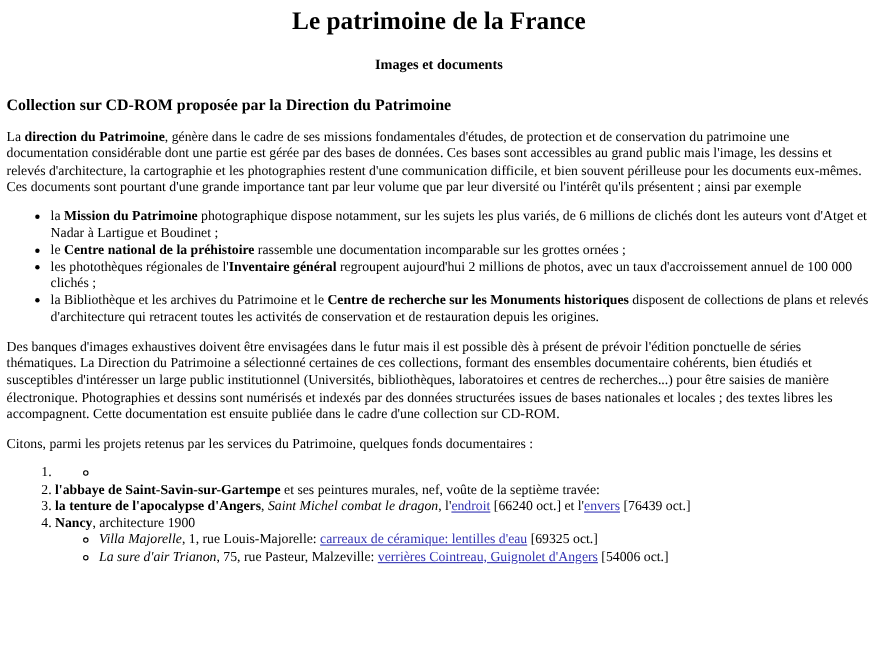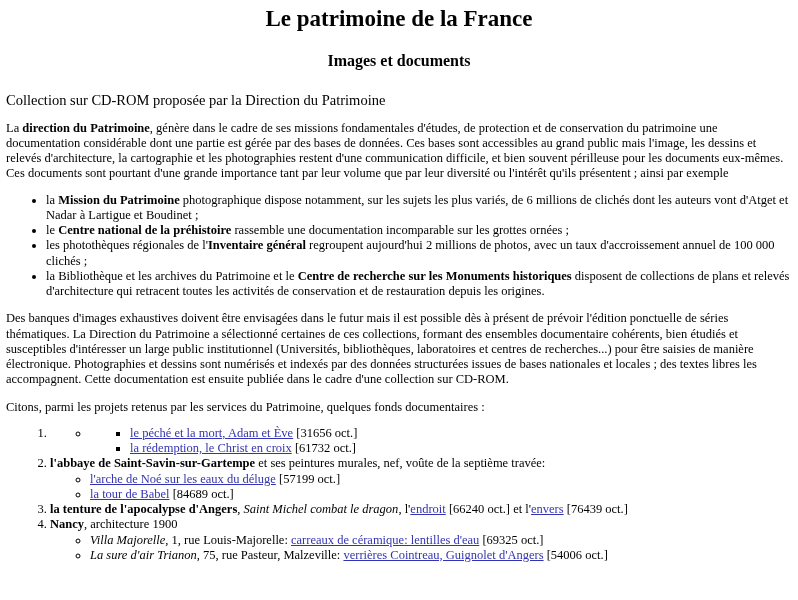--- a/index.html
+++ b/index.html
@@ -19,29 +19,29 @@
     box-sizing: border-box;
   }
   h1 {
     font-size: 23px;
     font-weight: bold;
     text-align: center;
     margin: 6px 0 0 0;
     line-height: 1.15;
   }
   h2 {
-    font-size: 16px;
+    font-size: 13px;
     font-weight: bold;
     text-align: center;
     margin: 20px 0 0 0;
     line-height: 1.15;
   }
   h3 {
     font-size: 14.5px;
-    font-weight: normal;
+    font-weight: bold;
     text-align: left;
     margin: 21px 0 0 0;
     line-height: 1.15;
   }
   p {
     margin: 12px 0 0 0;
     text-align: left;
   }
   ul.top-bullets {
     margin: 11px 0 0 0;
@@ -99,34 +99,26 @@
 
 <p>Des banques d'images exhaustives doivent être envisagées dans le futur mais il est possible dès à présent de prévoir l'édition ponctuelle de séries thématiques. La Direction du Patrimoine a sélectionné certaines de ces collections, formant des ensembles documentaire cohérents, bien étudiés et susceptibles d'intéresser un large public institutionnel (Universités, bibliothèques, laboratoires et centres de recherches...) pour être saisies de manière électronique. Photographies et dessins sont numérisés et indexés par des données structurées issues de bases nationales et locales ; des textes libres les accompagnent. Cette documentation est ensuite publiée dans le cadre d'une collection sur CD-ROM.</p>
 
 <p>Citons, parmi les projets retenus par les services du Patrimoine, quelques fonds documentaires :</p>
 
 <ol class="fonds">
 
   <li>
     <ul class="lvl2">
       <li>
-        <ul class="lvl3">
-          <li><a>le péché et la mort, Adam et Ève</a> <span>[31656 oct.]</span></li>
-          <li><a>la rédemption, le Christ en croix</a> <span>[61732 oct.]</span></li>
-        </ul>
       </li>
     </ul>
   </li>
 
   <li>
     <b>l'abbaye de Saint-Savin-sur-Gartempe</b><span> et ses peintures murales, nef, voûte de la septième travée:</span>
-    <ul class="lvl2">
-      <li><a>l'arche de Noé sur les eaux du déluge</a> <span>[57199 oct.]</span></li>
-      <li><a>la tour de Babel</a> <span>[84689 oct.]</span></li>
-    </ul>
   </li>
 
   <li><b>la tenture de l'apocalypse d'Angers</b><span>, </span><i>Saint Michel combat le dragon</i><span>, l'</span><a>endroit</a><span> [66240 oct.] et l'</span><a>envers</a><span> [76439 oct.]</span></li>
 
   <li>
     <b>Nancy</b><span>, architecture 1900</span>
     <ul class="lvl2">
       <li><i>Villa Majorelle</i><span>, 1, rue Louis-Majorelle: </span><a>carreaux de céramique: lentilles d'eau</a><span> [69325 oct.]</span></li>
       <li><i>La sure d'air Trianon</i><span>, 75, rue Pasteur, Malzeville: </span><a>verrières Cointreau, Guignolet d'Angers</a><span> [54006 oct.]</span></li>
     </ul>

